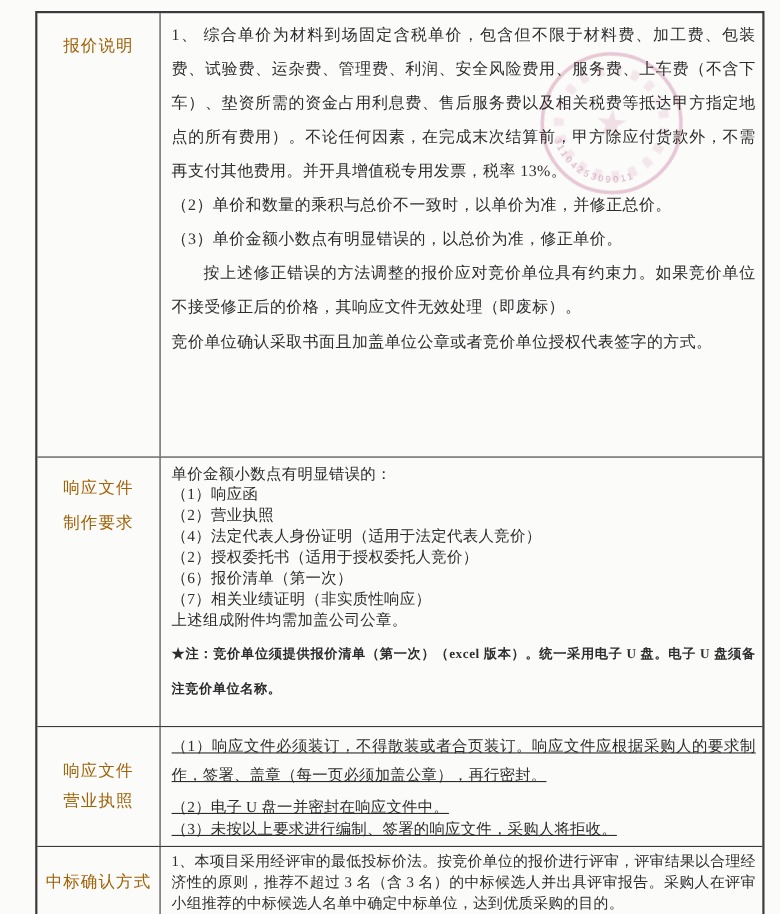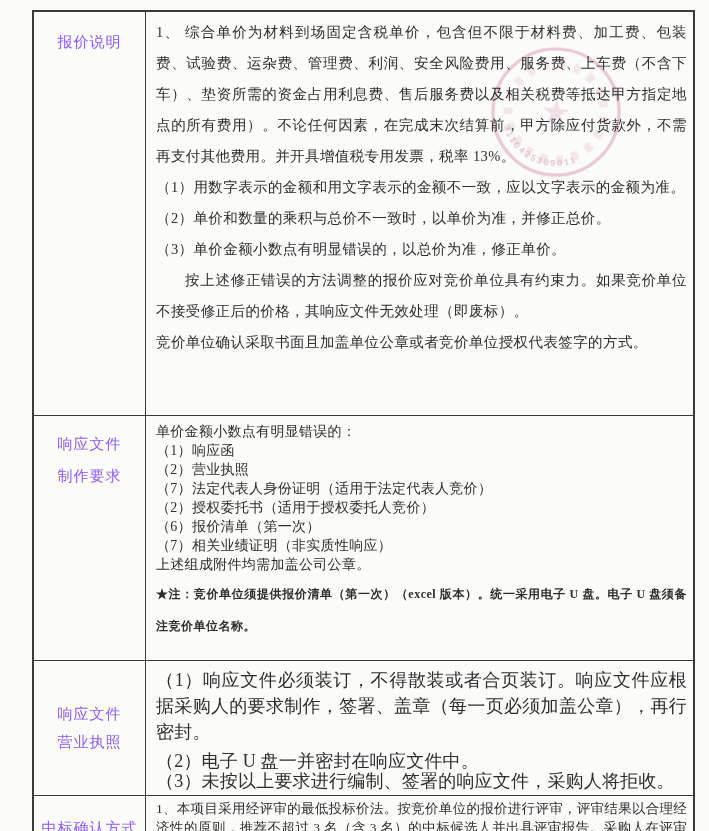--- a/index.html
+++ b/index.html
@@ -25,21 +25,21 @@
   .label-cell {
     width: 112px;
     min-width: 112px;
     border-right: 1px solid #3b3b3b;
     display: flex;
     flex-direction: column;
     align-items: center;
     font-size: 15px;
     letter-spacing: 1px;
     line-height: 32px;
-    color: #8b5cf6;
+    color: #a16207;
   }
   .label-top { justify-content: flex-start; padding-top: 14px; }
   .label-center { justify-content: center; }
   .label-gap2 { line-height: 32px; padding-top: 12px; }
   .label-tight { line-height: 28px; }
   .content-cell {
     flex: 1;
     padding: 8px 6px 4px 10px;
     text-align: justify;
   }
@@ -54,21 +54,21 @@
   .row-make .content-cell div { margin: 0; }
   .note-line {
     font-weight: bold;
     font-size: 12px;
     line-height: 32px;
     margin-top: 4px !important;
     letter-spacing: 0.5px;
   }
   
   .row-seal { min-height: 107px; }
-  .row-seal .content-cell { font-size: 18px; line-height: 26px; letter-spacing: 0.2px; padding-top: 6px; }
+  .row-seal .content-cell { font-size: 14px; line-height: 26px; letter-spacing: 0.2px; padding-top: 6px; text-decoration: underline; }
   .row-seal .p2 { margin-top: 6px; line-height: 20px; }
   .row-seal .p3 { line-height: 20px; }
   
   .row-award { min-height: 54px; }
   .row-award .content-cell { font-size: 13.5px; line-height: 19px; letter-spacing: 0.2px; padding-top: 3px; }
 
   
   .stamp {
     position: absolute;
     left: 486px; top: 42px;
@@ -87,38 +87,37 @@
 <div class="page">
 
   <div class="doc-table">
 
     <div class="trow row-quote">
       <div class="label-cell label-top">
         <span>报价说明</span>
       </div>
       <div class="content-cell">
         <p>1、 综合单价为材料到场固定含税单价，包含但不限于材料费、加工费、包装费、试验费、运杂费、管理费、利润、安全风险费用、服务费、上车费（不含下车）、垫资所需的资金占用利息费、售后服务费以及相关税费等抵达甲方指定地点的所有费用）。不论任何因素，在完成末次结算前，甲方除应付货款外，不需再支付其他费用。并开具增值税专用发票，税率 13%。</p>
-        <p>（1）用数字表示的金额和用文字表示的金额不一致，应以文字表示的金额为准。</p>
         <p>（2）单价和数量的乘积与总价不一致时，以单价为准，并修正总价。</p>
         <p>（3）单价金额小数点有明显错误的，以总价为准，修正单价。</p>
         <p class="indent2">按上述修正错误的方法调整的报价应对竞价单位具有约束力。如果竞价单位不接受修正后的价格，其响应文件无效处理（即废标）。</p>
         <p>竞价单位确认采取书面且加盖单位公章或者竞价单位授权代表签字的方式。</p>
       </div>
     </div>
 
     <div class="trow row-make">
       <div class="label-cell label-top label-gap2">
         <span>响应文件</span>
         <span>制作要求</span>
       </div>
       <div class="content-cell">
         <div>单价金额小数点有明显错误的：</div>
         <div>（1）响应函</div>
         <div>（2）营业执照</div>
-        <div>（7）法定代表人身份证明（适用于法定代表人竞价）</div>
+        <div>（4）法定代表人身份证明（适用于法定代表人竞价）</div>
         <div>（2）授权委托书（适用于授权委托人竞价）</div>
         <div>（6）报价清单（第一次）</div>
         <div>（7）相关业绩证明（非实质性响应）</div>
         <div>上述组成附件均需加盖公司公章。</div>
         <div class="note-line">★注：竞价单位须提供报价清单（第一次）（excel 版本）。统一采用电子 U 盘。电子 U 盘须备注竞价单位名称。</div>
       </div>
     </div>
 
     <div class="trow row-seal">
       <div class="label-cell label-center label-tight">

